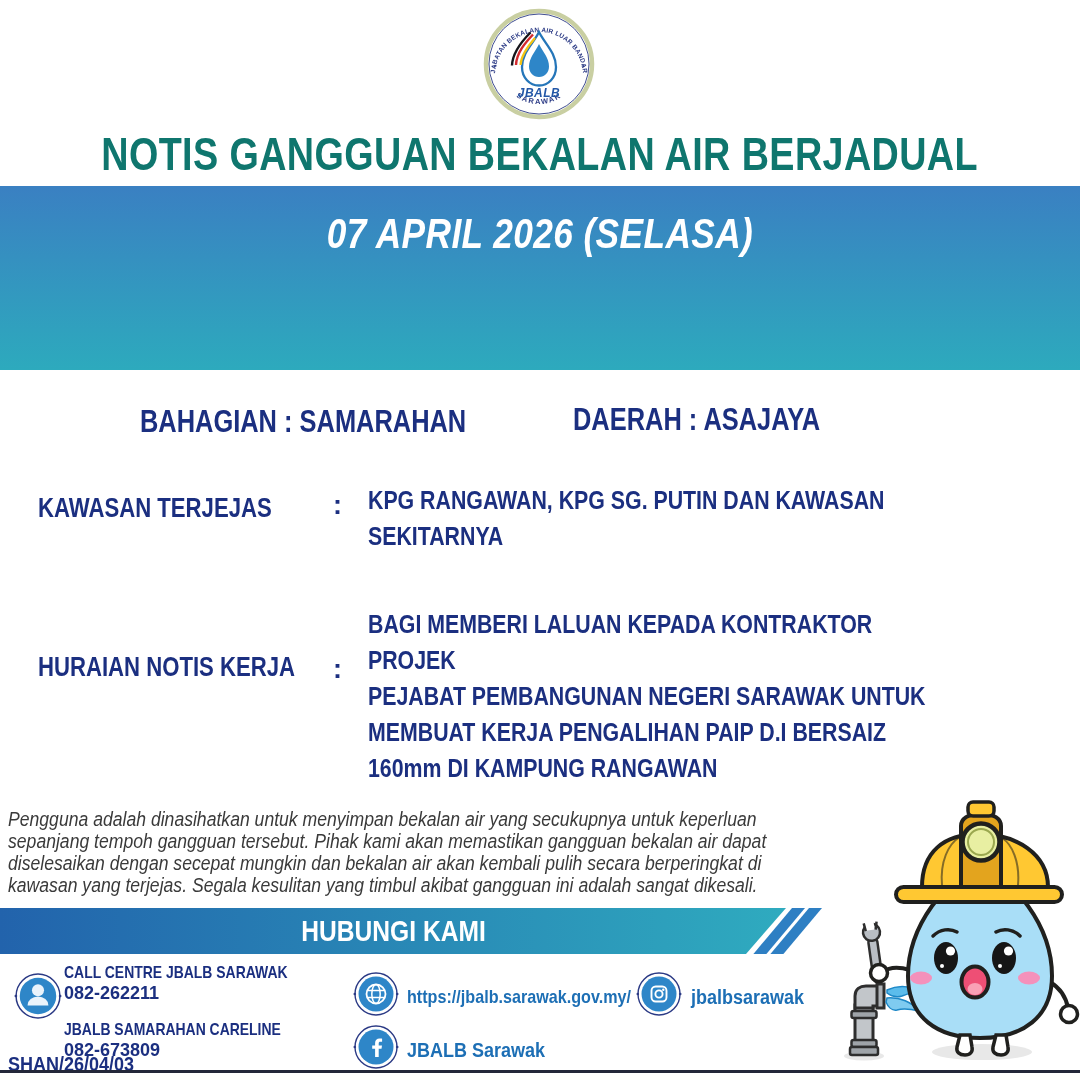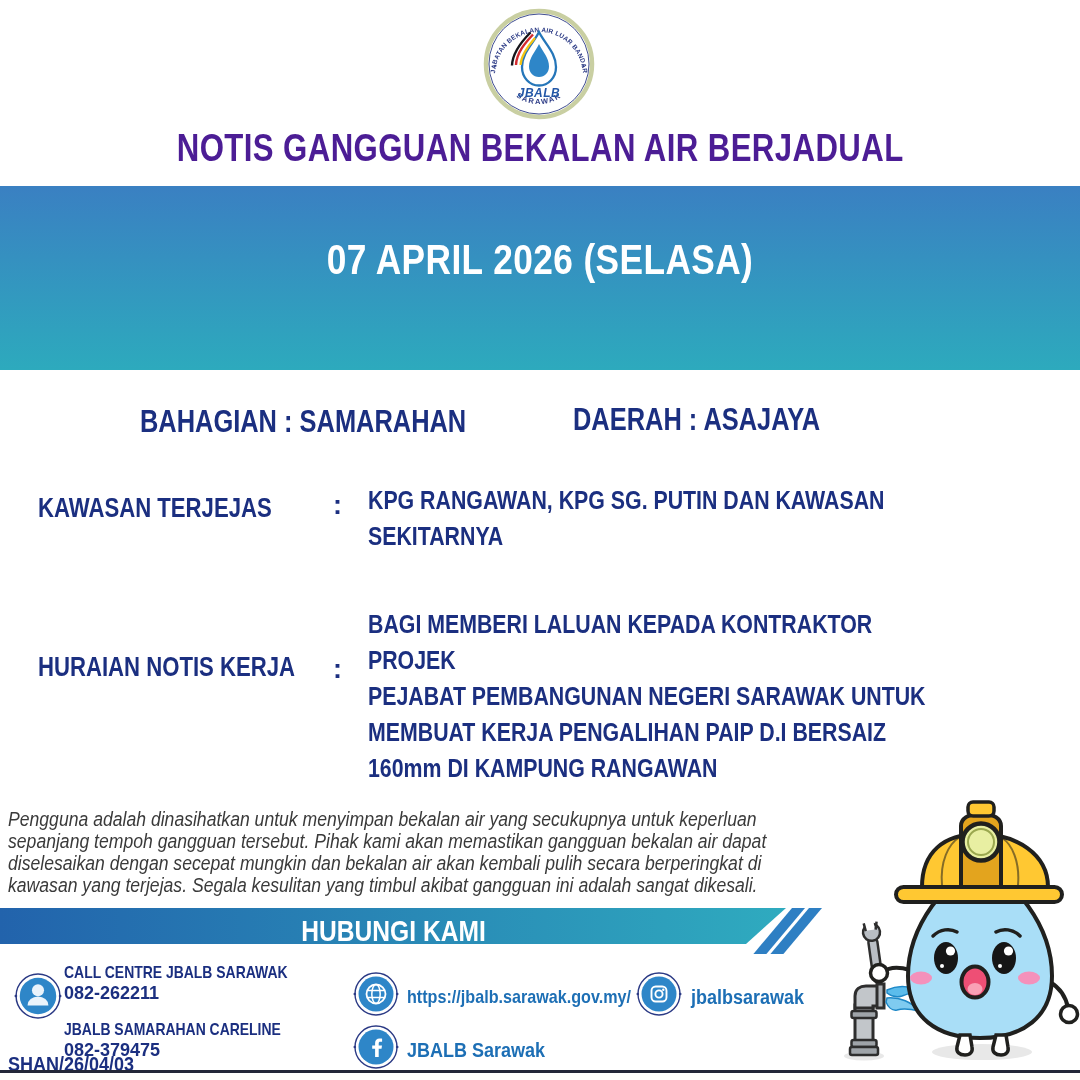--- a/index.html
+++ b/index.html
@@ -6,37 +6,37 @@
   .poster{
     position:relative;width:1080px;height:1080px;background:#fff;overflow:hidden;
     font-family:"Liberation Sans","DejaVu Sans",sans-serif;color:#1b2f80;
   }
   .abs{position:absolute;}
   
   .cx{transform:scaleX(0.82);transform-origin:left top;white-space:pre-line;}
   .cxc{display:inline-block;transform:scaleX(0.82);transform-origin:center top;}
   .navy{color:#1b2f80;font-weight:700;}
   
-  .title-wrap{left:0;top:127px;width:1080px;text-align:center;font-size:38px;font-weight:700;color:#4c1d95;letter-spacing:0.5px;}
+  .title-wrap{left:0;top:127px;width:1080px;text-align:center;font-size:46px;font-weight:700;color:#0f766e;letter-spacing:0.5px;}
   
   .banner{left:0;top:186px;width:1080px;height:184px;background:linear-gradient(180deg,#3a80c2 0%,#2daabd 100%);}
   .banner-line{position:absolute;width:100%;text-align:center;color:#ffffff;font-weight:700;font-size:43px;letter-spacing:0.5px;}
-  .banner-line.l1{top:49px;}
+  .banner-line.l1{top:23px;font-style:italic;}
   .banner-line.l2{top:96px;}
   
   .region{font-size:31px;font-weight:700;}
   
   .dlabel{font-size:27px;font-weight:700;}
   .dcolon{font-size:27px;font-weight:700;}
   .dvalue{font-size:26px;font-weight:700;line-height:36px;}
   
   .advisory{left:8px;top:808px;font-size:20px;line-height:22px;font-style:italic;color:#3a3a3a;font-weight:400;
             transform:scaleX(0.88);transform-origin:left top;white-space:pre-line;}
   
-  .hubungi{left:0;top:908px;width:786px;height:36px;
+  .hubungi{left:0;top:908px;width:786px;height:46px;
     background:linear-gradient(90deg,#2263ac 0%,#2fabbf 100%);
     clip-path:polygon(0 0,100% 0,calc(100% - 40px) 100%,0 100%);
     text-align:center;line-height:46px;color:#fff;font-size:30px;font-weight:700;text-decoration:underline;}
   .stripe{top:908px;width:13px;height:46px;background:#2e7fc3;transform:skewX(-40deg);transform-origin:left top;}
   .stripe.s1{left:792px;}
   .stripe.s2{left:809px;}
   
   .cname{font-size:17px;}
   .cnum{font-size:18px;}
   .slink{font-size:19px;color:#1d6fb5;font-weight:700;transform:scaleX(0.85);transform-origin:left top;}
@@ -113,21 +113,21 @@
     <circle cx="23" cy="23" r="21" fill="#ffffff" stroke="#2b3a85" stroke-width="1.4"></circle>
     <circle cx="1.8" cy="23" r="1.3" fill="#2b3a85"></circle>
       <circle cx="44.2" cy="23" r="1.3" fill="#2b3a85"></circle>
     <circle cx="23" cy="23" r="17.5" fill="#2e86c8"></circle>
     <circle cx="23" cy="17.5" r="5.8" fill="#eaf3fb"></circle>
     <path d="M13,32 a10,8.5 0 0 1 20,0 z" fill="#eaf3fb"></path>
   </svg>
   <div class="abs navy cname cx" style="left:64px;top:963px;">CALL CENTRE JBALB SARAWAK</div>
   <div class="abs navy cnum" style="left:64px;top:983px;">082-262211</div>
   <div class="abs navy cname cx" style="left:64px;top:1020px;">JBALB SAMARAHAN CARELINE</div>
-  <div class="abs navy cnum" style="left:64px;top:1040px;">082-379475</div>
+  <div class="abs navy cnum" style="left:64px;top:1040px;">082-673809</div>
 
   <svg class="abs" style="left:353px;top:971px;" width="46" height="46" viewBox="0 0 46 46">
     <circle cx="23" cy="23" r="21" fill="#ffffff" stroke="#2b3a85" stroke-width="1.4"></circle>
     <circle cx="1.8" cy="23" r="1.3" fill="#2b3a85"></circle>
       <circle cx="44.2" cy="23" r="1.3" fill="#2b3a85"></circle>
     <circle cx="23" cy="23" r="17.5" fill="#2e86c8"></circle>
     <circle cx="23" cy="23" r="9.5" fill="none" stroke="#ffffff" stroke-width="1.8"></circle>
     <ellipse cx="23" cy="23" rx="4.2" ry="9.5" fill="none" stroke="#ffffff" stroke-width="1.5"></ellipse>
     <path d="M14,19.5 h18 M14,26.5 h18" stroke="#ffffff" stroke-width="1.5"></path>
   </svg>

